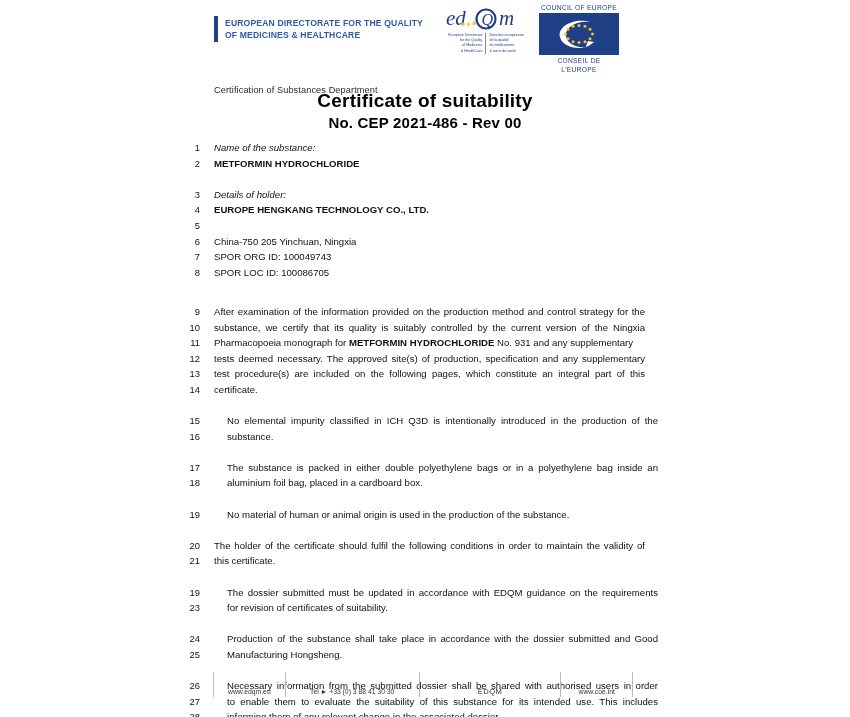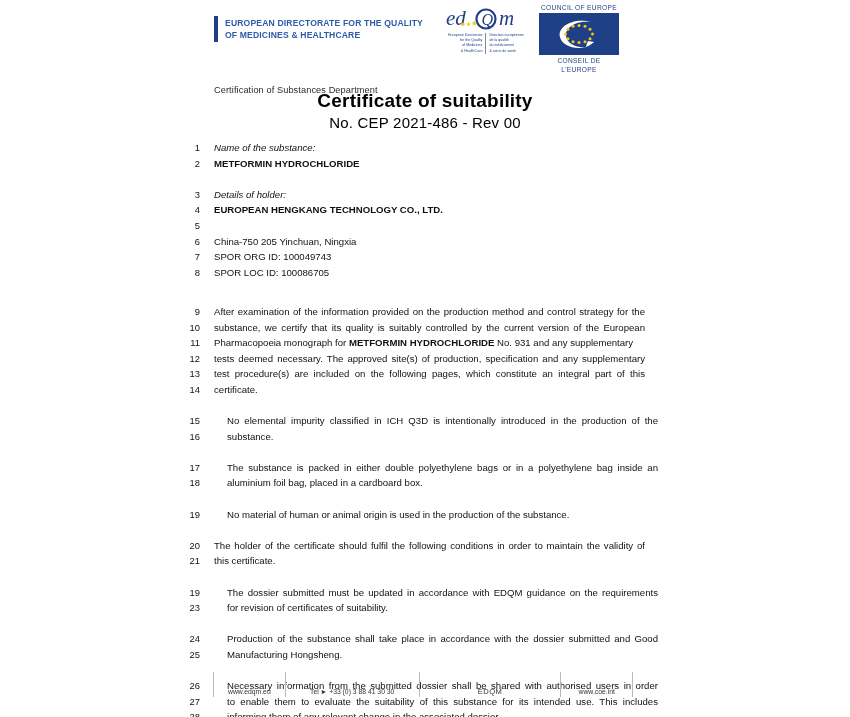--- a/index.html
+++ b/index.html
@@ -128,21 +128,21 @@
     text-align: center;
   }
   .title-main {
     font-size: 19px;
     font-weight: bold;
     letter-spacing: 0.2px;
     line-height: 22px;
   }
   .title-sub {
     font-size: 15px;
-    font-weight: normal;
+    font-weight: bold;
     letter-spacing: 0.2px;
     line-height: 22px;
   }
 
   
   .body-block {
     position: absolute;
     left: 0;
     top: 140px;
     width: 850px;
@@ -304,21 +304,21 @@
     </div>
 
     <div class="gap"></div>
 
     <div class="line">
       <span class="lnum">3</span>
       <span class="ltext x-full it">Details of holder:</span>
     </div>
     <div class="line">
       <span class="lnum">4</span>
-      <span class="ltext x-full bd">EUROPEAN HENGKANG TECHNOLOGY CO., LTD.</span>
+      <span class="ltext x-full bd">EUROPE HENGKANG TECHNOLOGY CO., LTD.</span>
     </div>
     <div class="line">
       <span class="lnum">5</span>
     </div>
     <div class="line">
       <span class="lnum">6</span>
       <span class="ltext x-full">China-750 205 Yinchuan, Ningxia</span>
     </div>
     <div class="line">
       <span class="lnum">7</span>
@@ -331,21 +331,21 @@
 
     <div class="gap"></div>
     <div class="gap-sm"></div>
 
     <div class="line">
       <span class="lnum">9</span>
       <span class="ltext x-full just">After examination of the information provided on the production method and control strategy for the</span>
     </div>
     <div class="line">
       <span class="lnum">10</span>
-      <span class="ltext x-full just">substance, we certify that its quality is suitably controlled by the current version of the European</span>
+      <span class="ltext x-full just">substance, we certify that its quality is suitably controlled by the current version of the Ningxia</span>
     </div>
     <div class="line">
 
       <span class="lnum">11</span>
       <span class="ltext x-full">
         <span>Pharmacopoeia monograph for </span><span class="bd">METFORMIN HYDROCHLORIDE</span><span> No. 931 and any supplementary</span>
       </span>
     </div>
     <div class="line">
       <span class="lnum">12</span>

